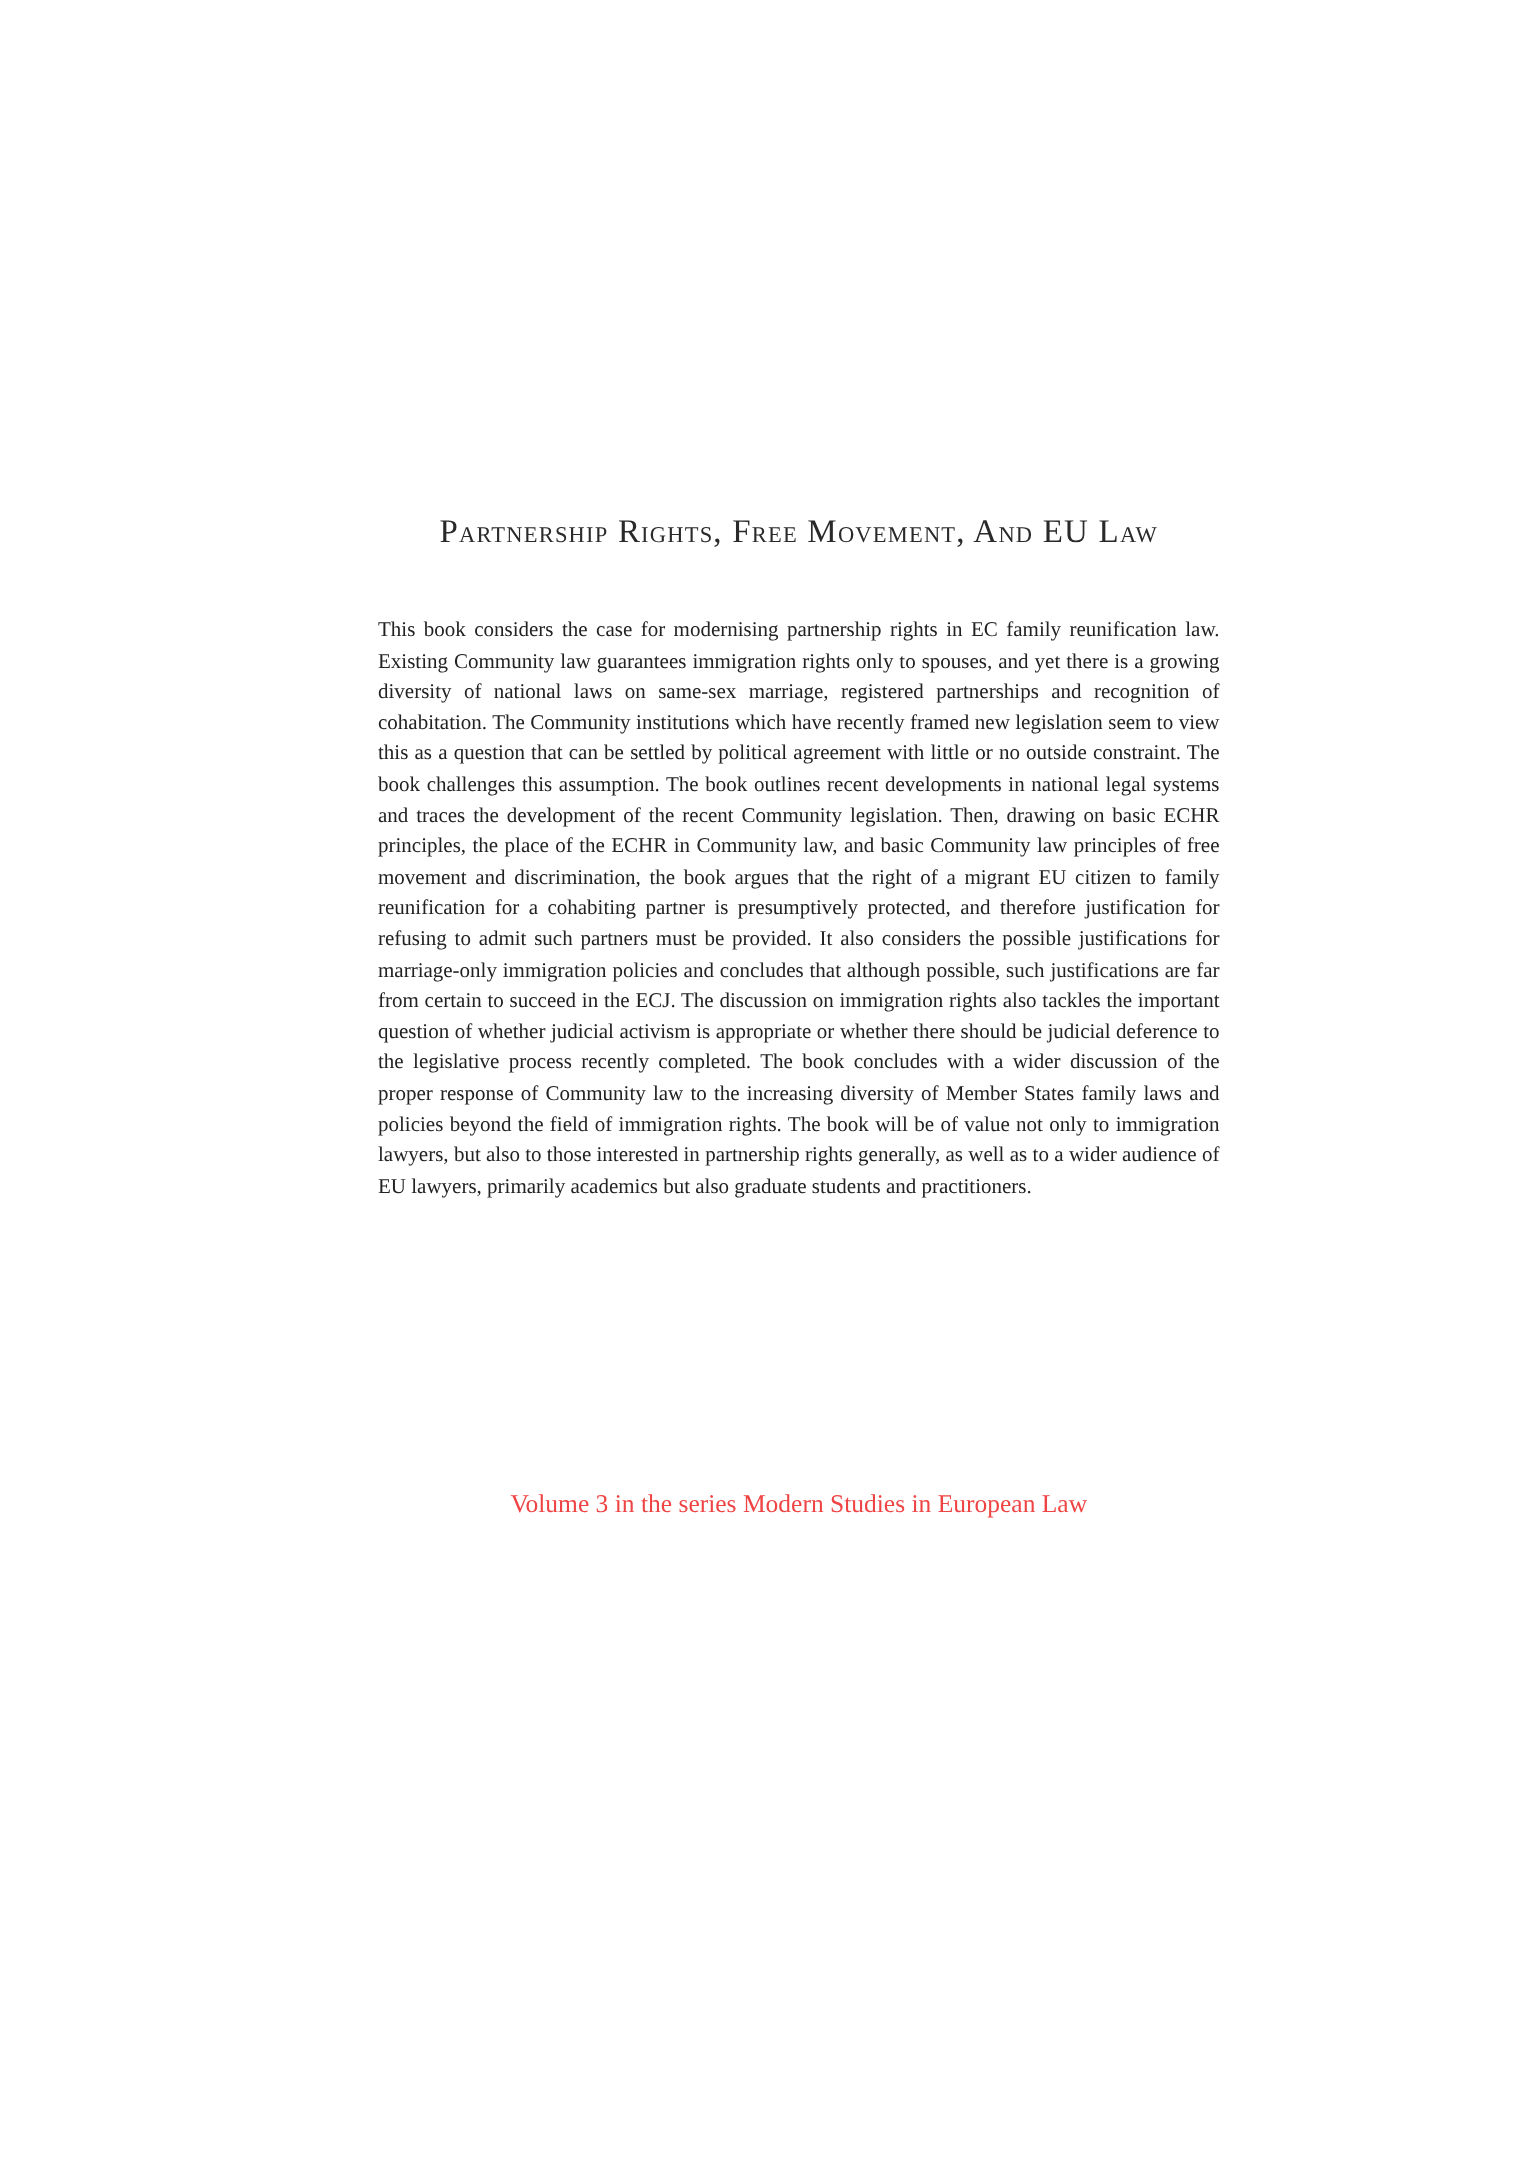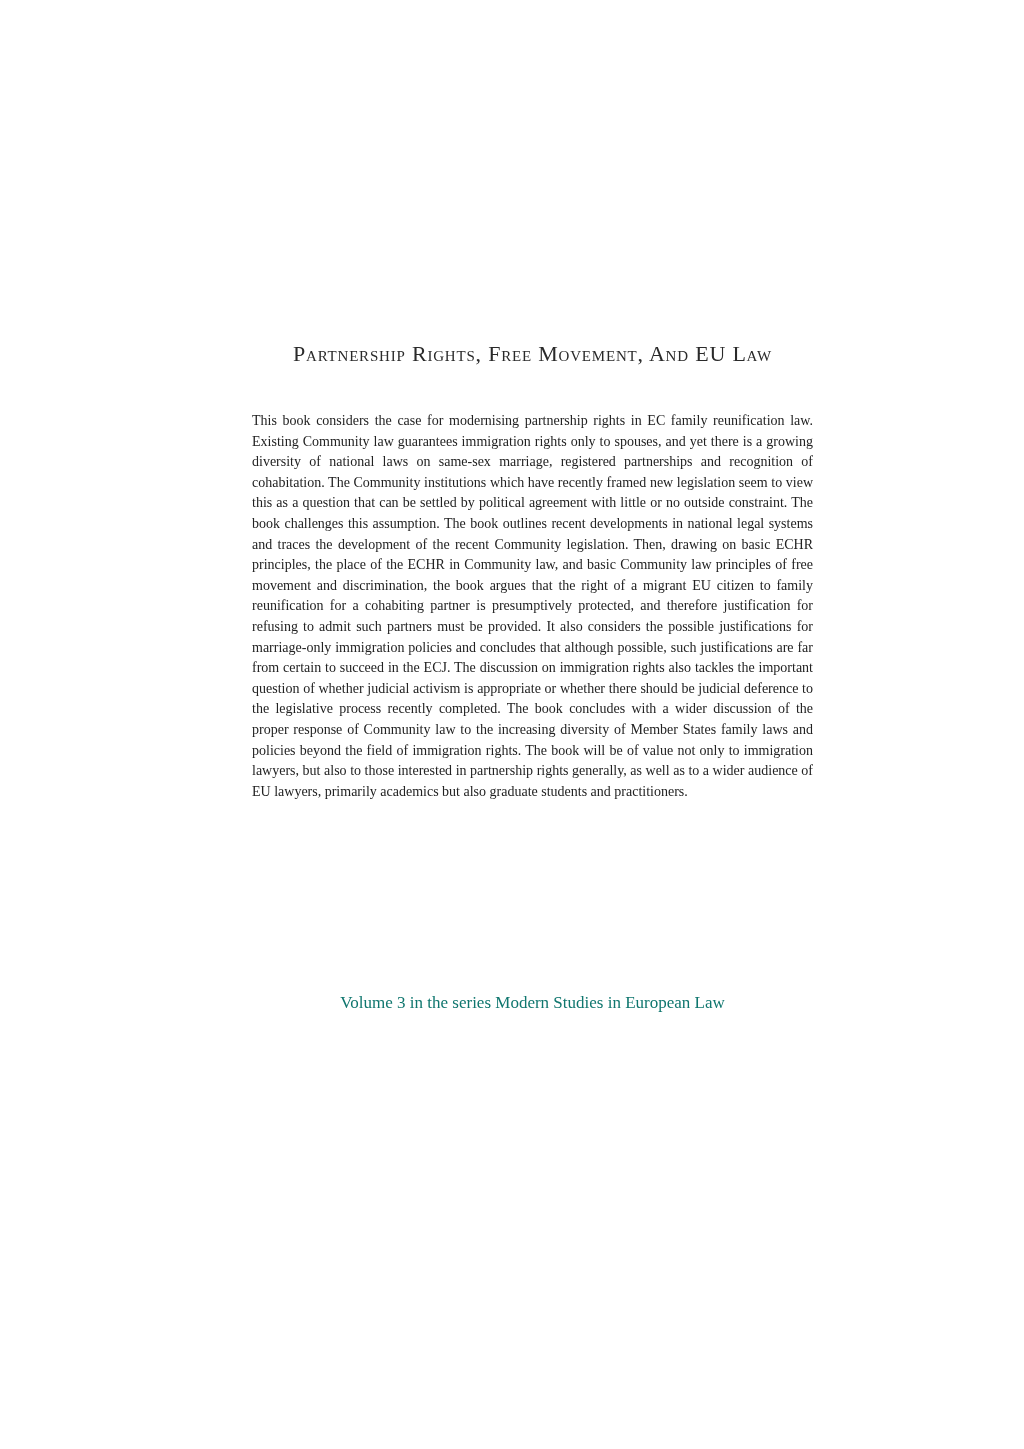--- a/index.html
+++ b/index.html
@@ -49,21 +49,21 @@
     hyphens: auto;
     -webkit-hyphens: auto;
   }
   .series-note {
     position: absolute;
     left: 252px;
     top: 976px;
     width: 561px;
     text-align: center;
     font-size: 17px;
-    color: #0f766e;
+    color: #ef4444;
   }
 </style>
 </head>
 <body>
 
 <div class="page">
 
   <h1 class="book-title">Partnership Rights, Free Movement, And EU Law</h1>
 
   <p class="blurb">This book considers the case for modernising partnership rights in EC family reunification law. Existing Community law guarantees immigration rights only to spouses, and yet there is a growing diversity of national laws on same-sex marriage, registered partnerships and recognition of cohabitation. The Community institutions which have recently framed new legislation seem to view this as a question that can be settled by political agreement with little or no outside constraint. The book challenges this assumption. The book outlines recent developments in national legal systems and traces the development of the recent Community legislation. Then, drawing on basic ECHR principles, the place of the ECHR in Community law, and basic Community law principles of free movement and discrimination, the book argues that the right of a migrant EU citizen to family reunification for a cohabiting partner is presumptively protected, and therefore justification for refusing to admit such partners must be provided. It also considers the possible justifications for marriage-only immigration policies and concludes that although possible, such justifications are far from certain to succeed in the ECJ. The discussion on immigration rights also tackles the important question of whether judicial activism is appropriate or whether there should be judicial deference to the legislative process recently completed. The book concludes with a wider discussion of the proper response of Community law to the increasing diversity of Member States family laws and policies beyond the field of immigration rights. The book will be of value not only to immigration lawyers, but also to those interested in partnership rights generally, as well as to a wider audience of EU lawyers, primarily academics but also graduate students and practitioners.</p>

